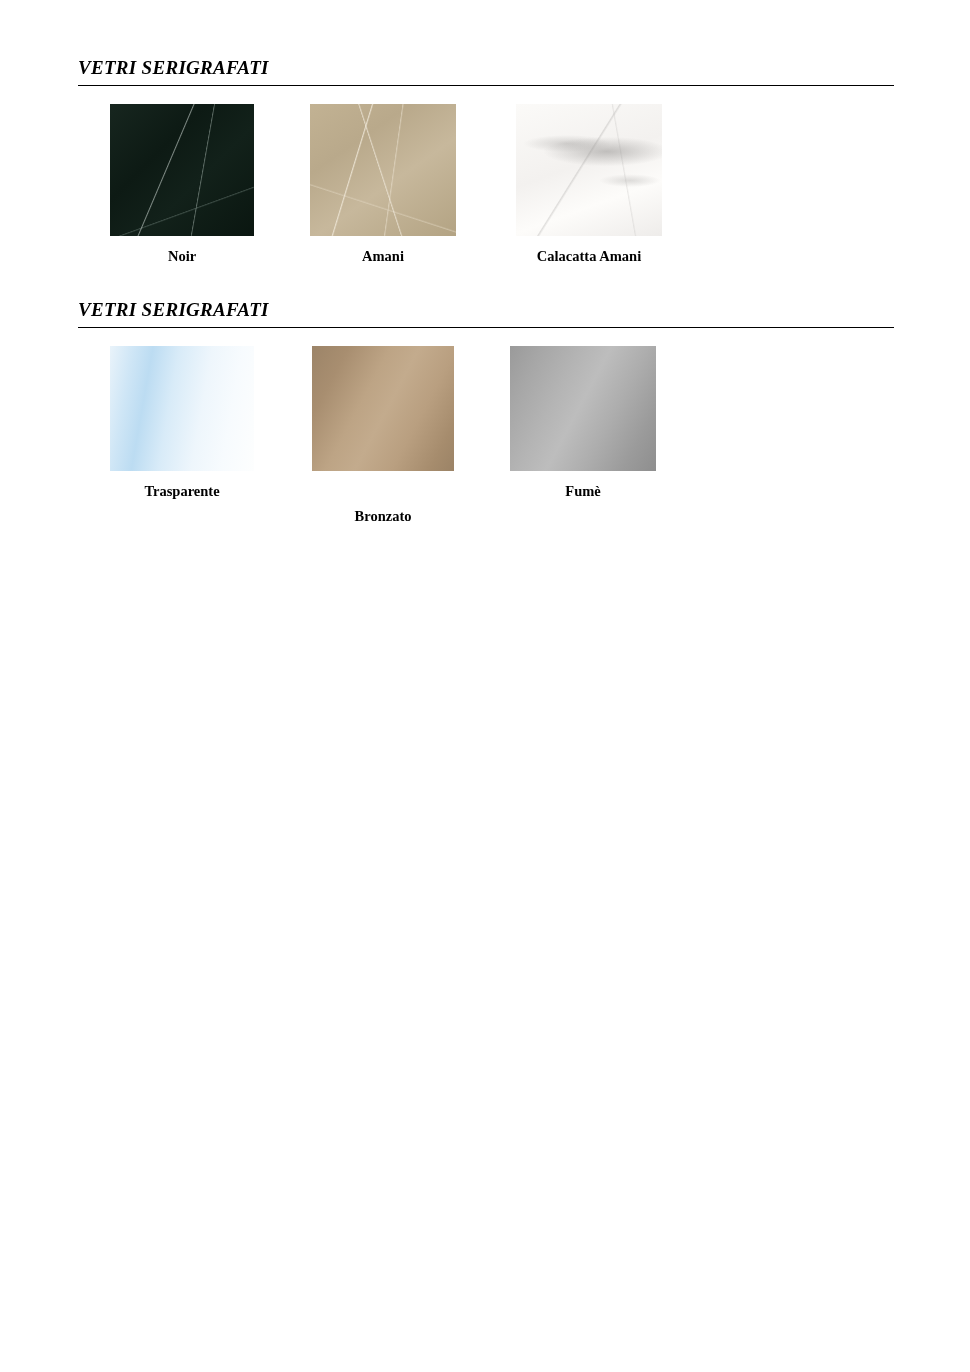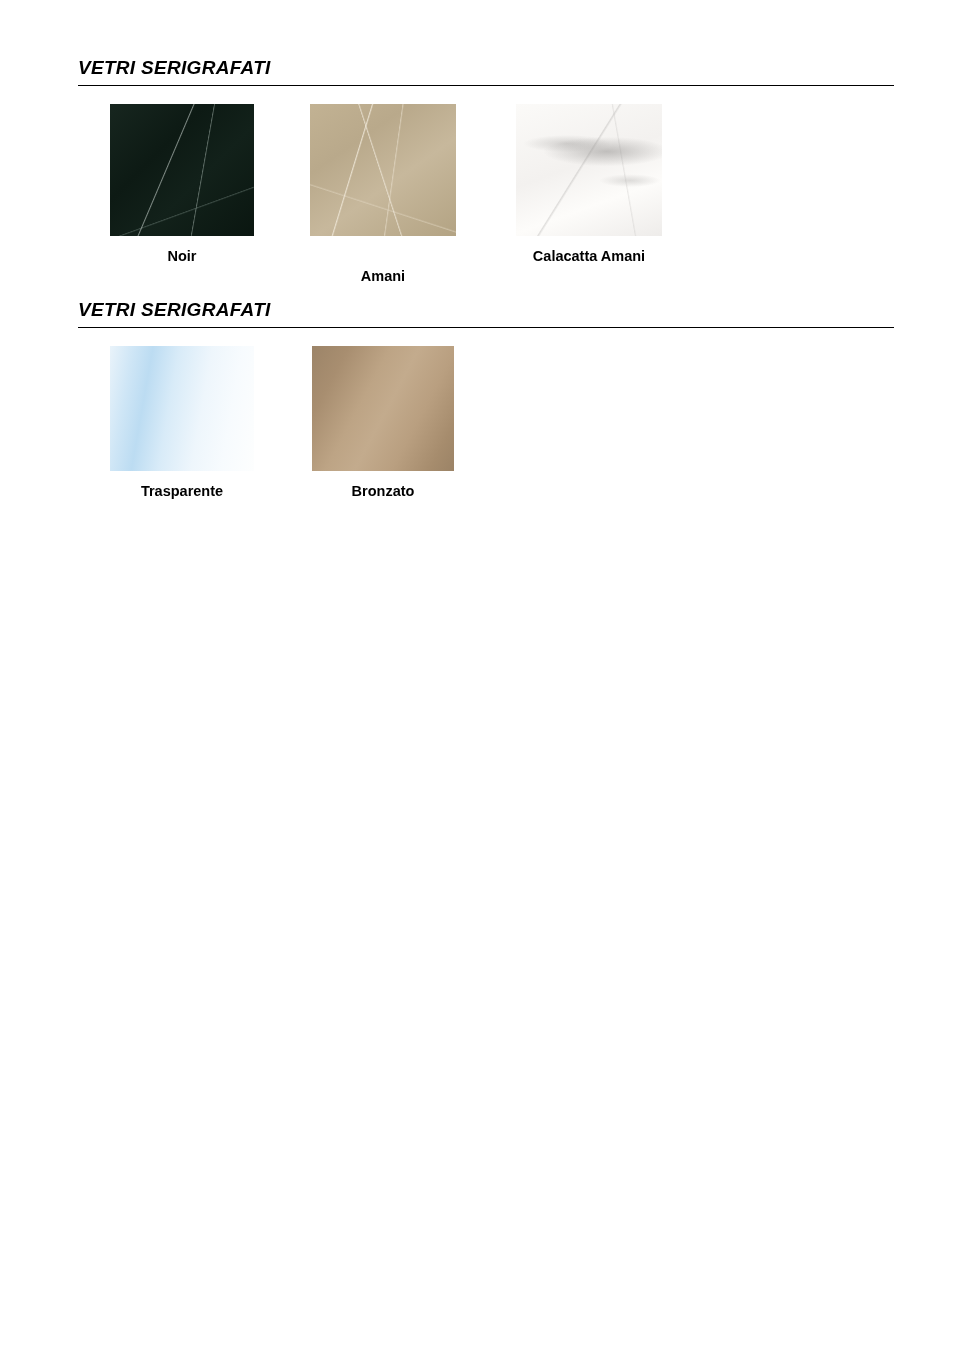--- a/index.html
+++ b/index.html
@@ -14,20 +14,21 @@
     color: #000000;
     position: relative;
     overflow: hidden;
   }
   .page {
     position: relative;
     width: 970px;
     height: 1110px;
     box-sizing: border-box;
     padding: 0;
+    font-family: Liberation Serif, serif;
   }
   .section {
     position: absolute;
     left: 78px;
     width: 816px;
   }
   .section-title {
     font-size: 19px;
     font-weight: bold;
     font-style: italic;
@@ -110,39 +111,43 @@
 <div class="page">
 
   <div class="section" id="section-0" style="top:58px;">
     <div class="section-title">VETRI SERIGRAFATI</div>
     <div class="section-rule"></div>
     <div class="swatch-row" id="row-0">
         <div class="swatch-cell" style="margin-right: 24px;">
           <div class="swatch-img tex-noir" style="width: 144px; height: 132px;"></div>
           <div class="swatch-label">Noir</div>
         </div>
-        <div class="swatch-cell" style="margin-right: 28px; gap: 20px;">
+        <div class="swatch-cell" style="margin-right: 28px;">
           <div class="swatch-img tex-amani" style="width: 146px; height: 132px;"></div>
           <div class="swatch-label">Amani</div>
         </div>
         <div class="swatch-cell">
           <div class="swatch-img tex-calacatta" style="width: 146px; height: 132px;"></div>
           <div class="swatch-label">Calacatta Amani</div>
         </div>
       </div>
   </div>
 
   <div class="section" id="section-1" style="top:300px;">
     <div class="section-title">VETRI SERIGRAFATI</div>
     <div class="section-rule"></div>
     <div class="swatch-row" id="row-1">
         <div class="swatch-cell" style="margin-right: 26px; align-items: center;">
           <div class="swatch-img tex-trasparente" style="width: 144px; height: 125px;"></div>
           <div class="swatch-label">Trasparente</div>
         </div>
-        <div class="swatch-cell" style="margin-right: 36px;">
+        <div class="swatch-cell" style="margin-right: 24px; gap: 25px;">
           <div class="swatch-img tex-bronzato" style="width: 142px; height: 125px;"></div>
           <div class="swatch-label">Bronzato</div>
+        </div>
+        <div class="swatch-cell">
+          <div class="swatch-img tex-fume" style="width: 146px; height: 125px;"></div>
+          <div class="swatch-label">Fumè</div>
         </div>
       </div>
   </div>
 
 </div>
 
 </body></html>

